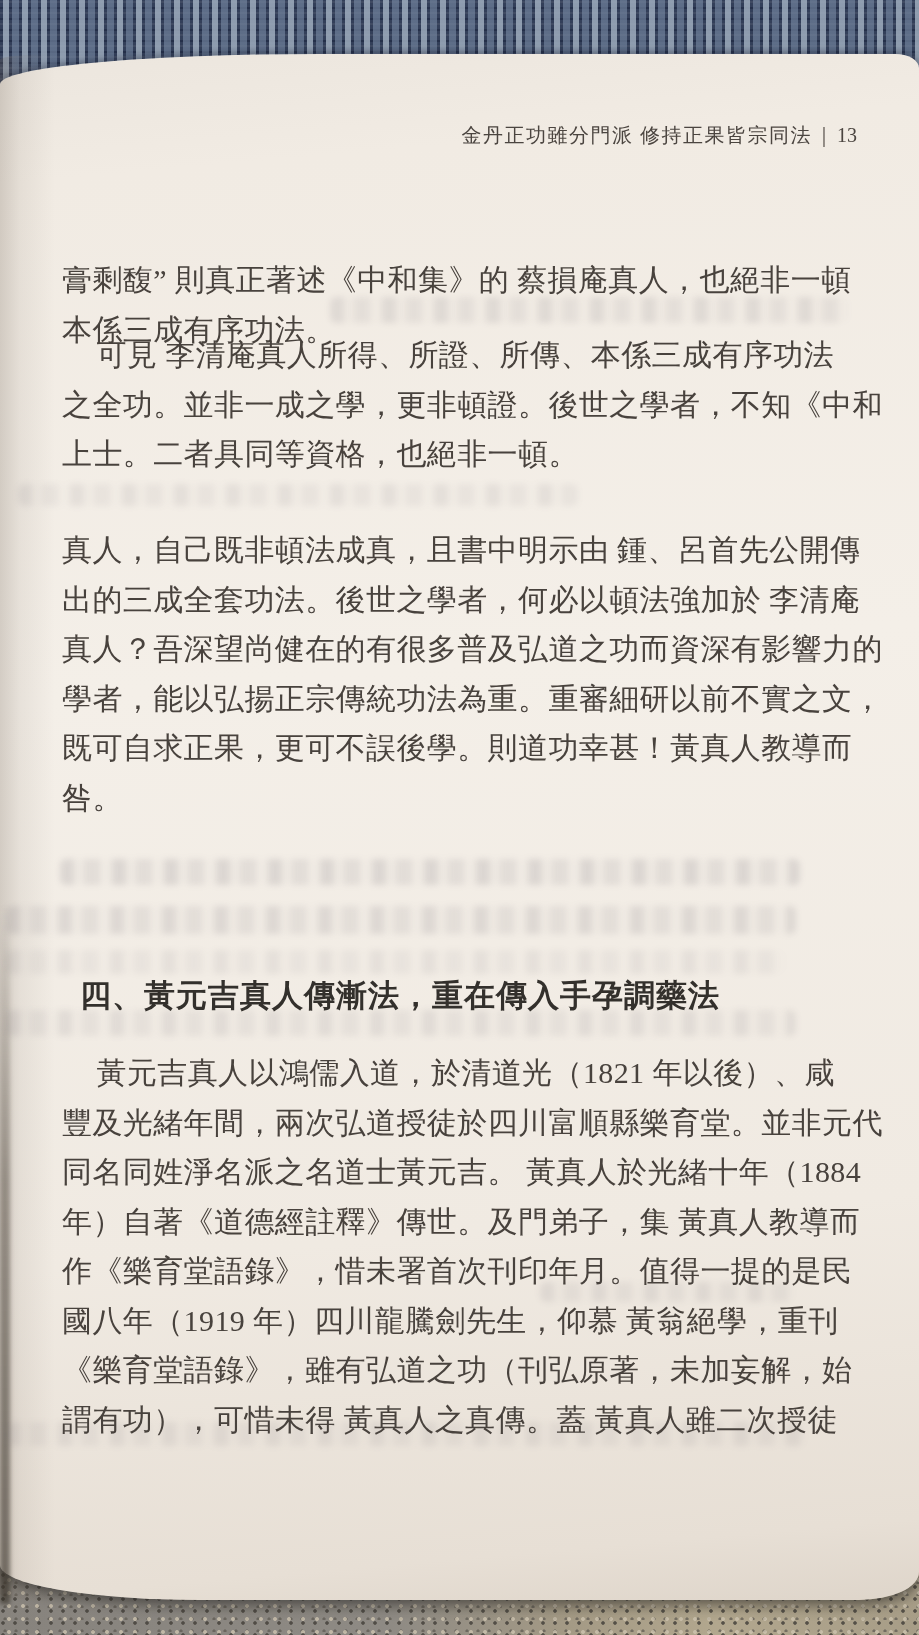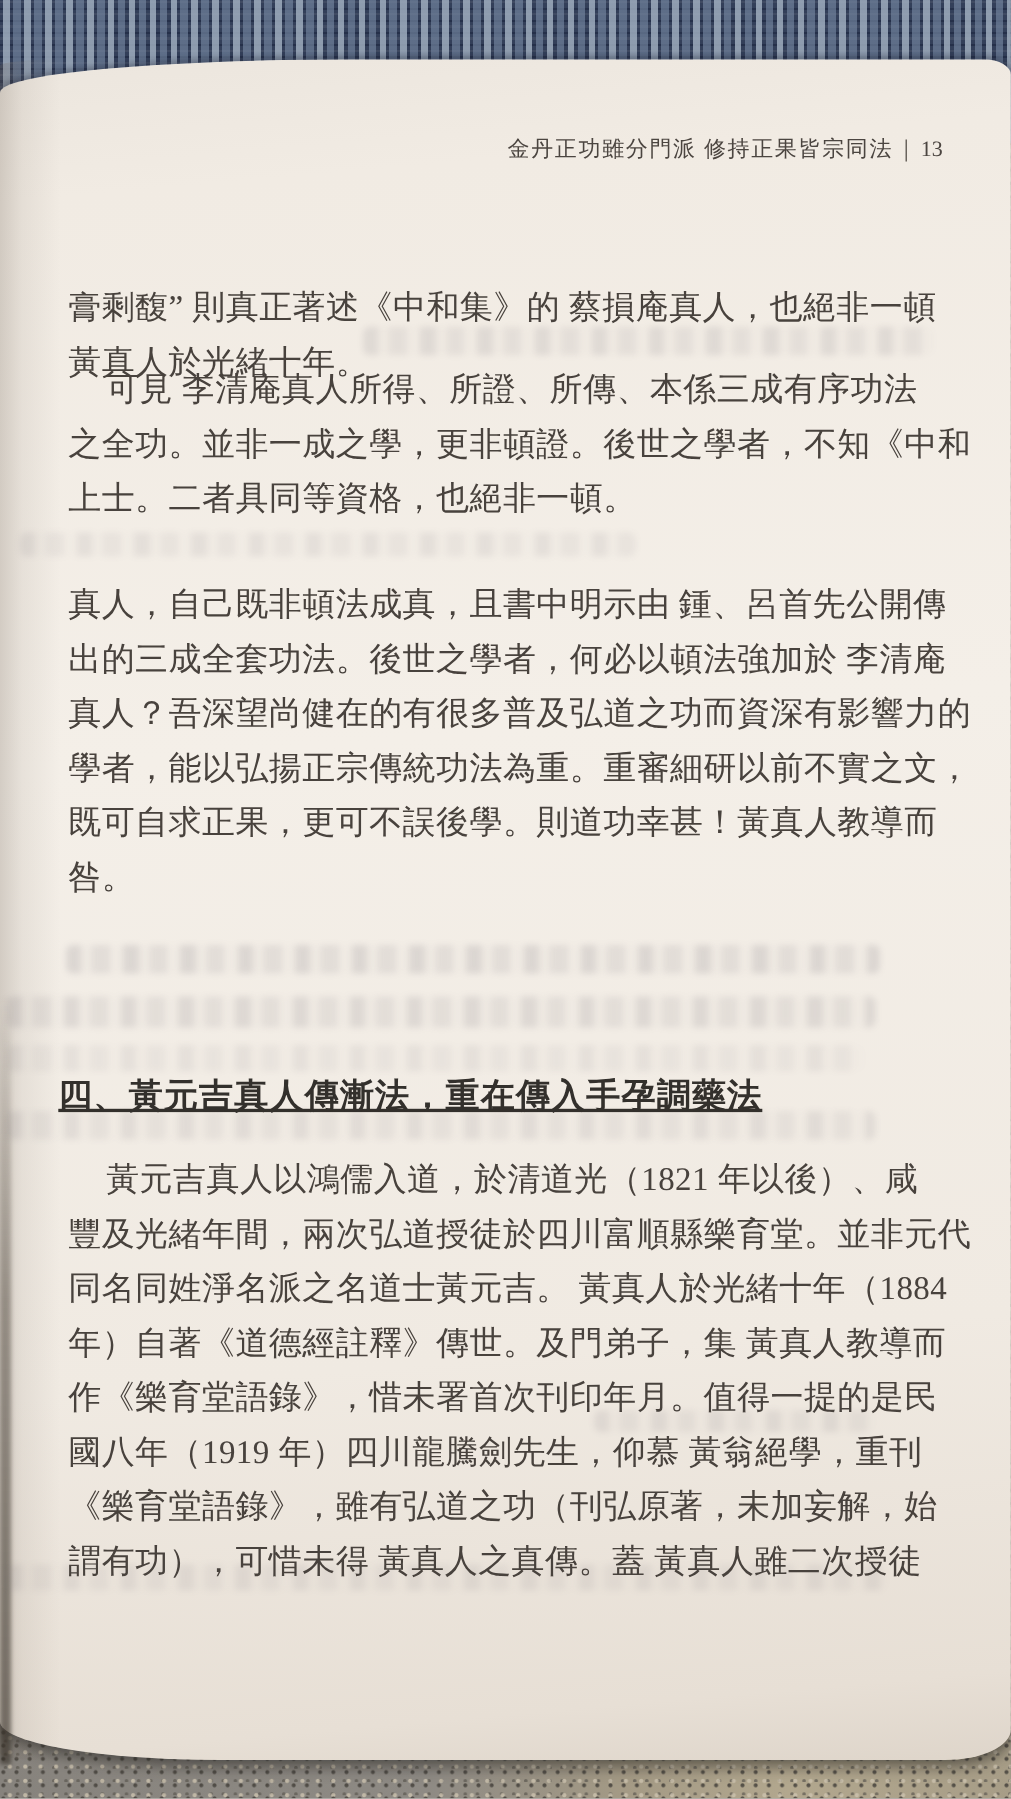--- a/index.html
+++ b/index.html
@@ -67,23 +67,23 @@
   
   .para{position:absolute;left:62px;width:806px;color:#48423d;}
   .line{height:49.5px;line-height:49.5px;font-size:30px;letter-spacing:.4px;white-space:nowrap;}
   .indent{text-indent:1.15em;}
   .p1{top:162px;margin-top:39px;}
   .p2{top:276px;}
   .p3{top:471px;}
   .p4{top:994px;}
 
   .heading{
-    position:absolute;left:53px;top:917px;width:820px;height:50px;line-height:50px;
+    position:absolute;left:80px;top:917px;width:820px;height:50px;line-height:50px;
     font-family:"Liberation Sans","DejaVu Sans",sans-serif;font-weight:700;
-    font-size:31px;letter-spacing:1px;color:#33302c;white-space:nowrap;text-decoration:underline;
+    font-size:31px;letter-spacing:1px;color:#33302c;white-space:nowrap;
   }
 
   
   .smudge{
     position:absolute;filter:blur(3px);border-radius:6px;
     background:repeating-linear-gradient(90deg,
       rgba(108,102,112,.30) 0 14px, rgba(108,102,112,.06) 14px 24px,
       rgba(108,102,112,.22) 24px 40px, rgba(108,102,112,.04) 40px 52px);
   }
   .s1{left:330px;top:243px;width:520px;height:26px;opacity:.45;}
@@ -114,21 +114,21 @@
     <div class="smudge s6"></div>
     <div class="smudge s7"></div>
     <div class="smudge s8"></div>
 
     <div class="header">
       <span>金丹正功雖分門派 修持正果皆宗同法</span><span class="divider">｜</span><span class="pagenum">13</span>
     </div>
 
     <div class="para p1">
       <div class="line">膏剩馥” 則真正著述《中和集》的 蔡損庵真人，也絕非一頓</div>
-      <div class="line">黃真人於光緒十年。</div>
+      <div class="line">本係三成有序功法。</div>
     </div>
 
     <div class="para p2">
       <div class="line indent">可見 李清庵真人所得、所證、所傳、本係三成有序功法</div>
       <div class="line">之全功。並非一成之學，更非頓證。後世之學者，不知《中和</div>
       <div class="line">上士。二者具同等資格，也絕非一頓。</div>
     </div>
 
     <div class="para p3">
       <div class="line">真人，自己既非頓法成真，且書中明示由 鍾、呂首先公開傳</div>

